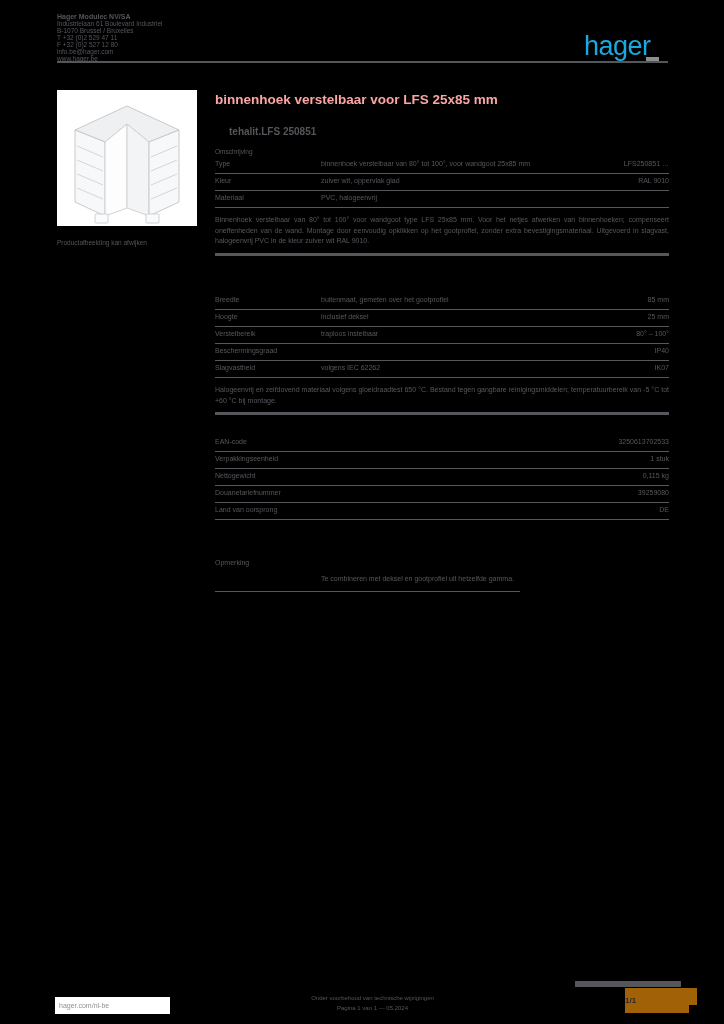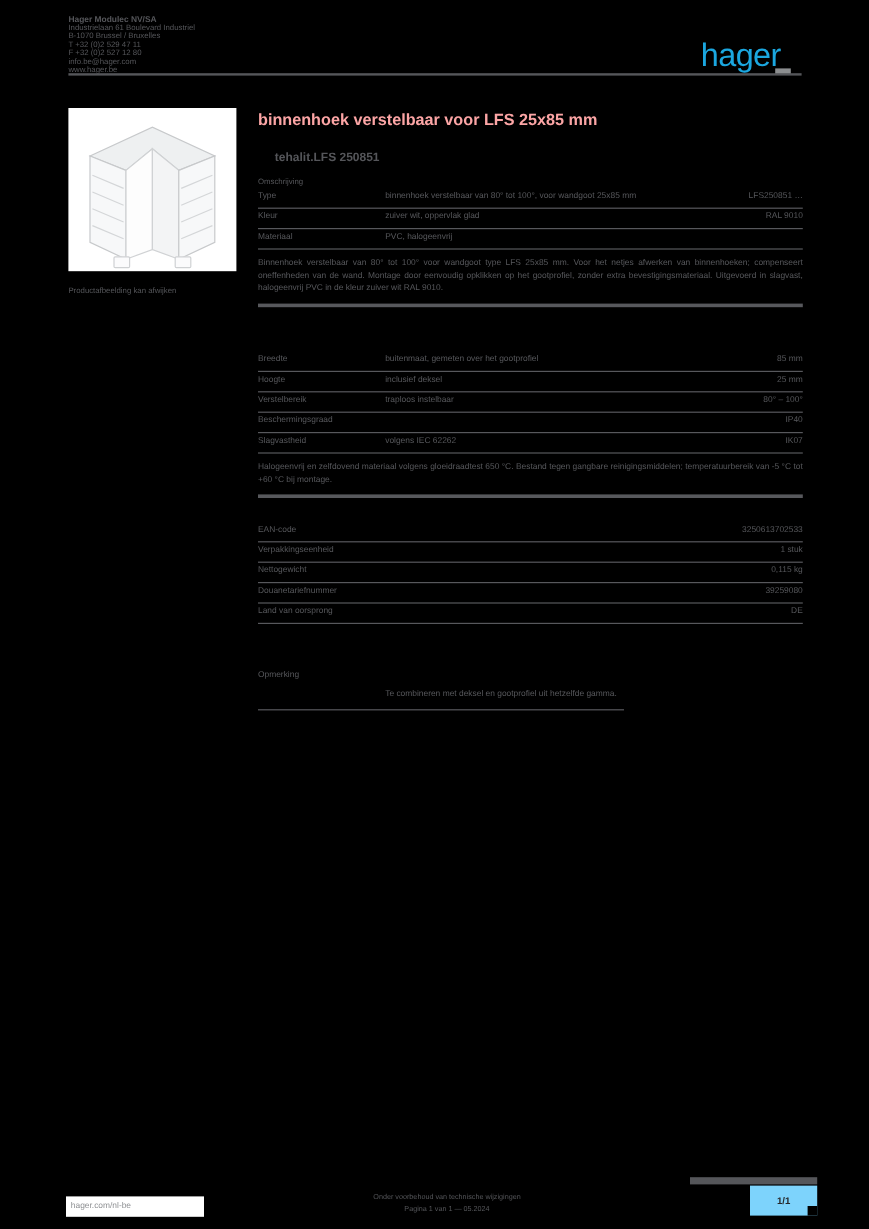--- a/index.html
+++ b/index.html
@@ -42,23 +42,23 @@
   .rule-thick{height:3px;background:#57585c;margin-top:6px;}
   .rule-short{width:305px;height:1px;background:#57585c;margin-top:3px;}
 
   
   .f-site{position:absolute;left:55px;top:997px;width:115px;height:17px;background:#fff;
           font-size:7px;color:#8f9194;line-height:17px;padding-left:4px;box-sizing:border-box;
           white-space:nowrap;}
   .f-note{position:absolute;left:280px;top:993px;width:185px;text-align:center;
           font-size:6px;line-height:10px;color:#55565a;}
   .f-bar{position:absolute;left:575px;top:981px;width:106px;height:6px;background:#55565a;}
-  .f-stamp{position:absolute;left:625px;top:988px;width:56px;height:25px;background:#7dd3fc;
+  .f-stamp{position:absolute;left:625px;top:988px;width:72px;height:25px;background:#a16207;
            color:#26272a;font-size:8px;font-weight:bold;
-           display:flex;align-items:center;justify-content:center;}
+           display:flex;align-items:center;}
   .f-stamp .notch{position:absolute;right:0;bottom:0;width:8px;height:8px;background:#000;}
 </style>
 </head>
 <body>
 
 <div class="page">
 
   <div class="address">
     <div class="l1">Hager Modulec NV/SA</div>
     <div>Industrielaan 61 Boulevard Industriel</div>

